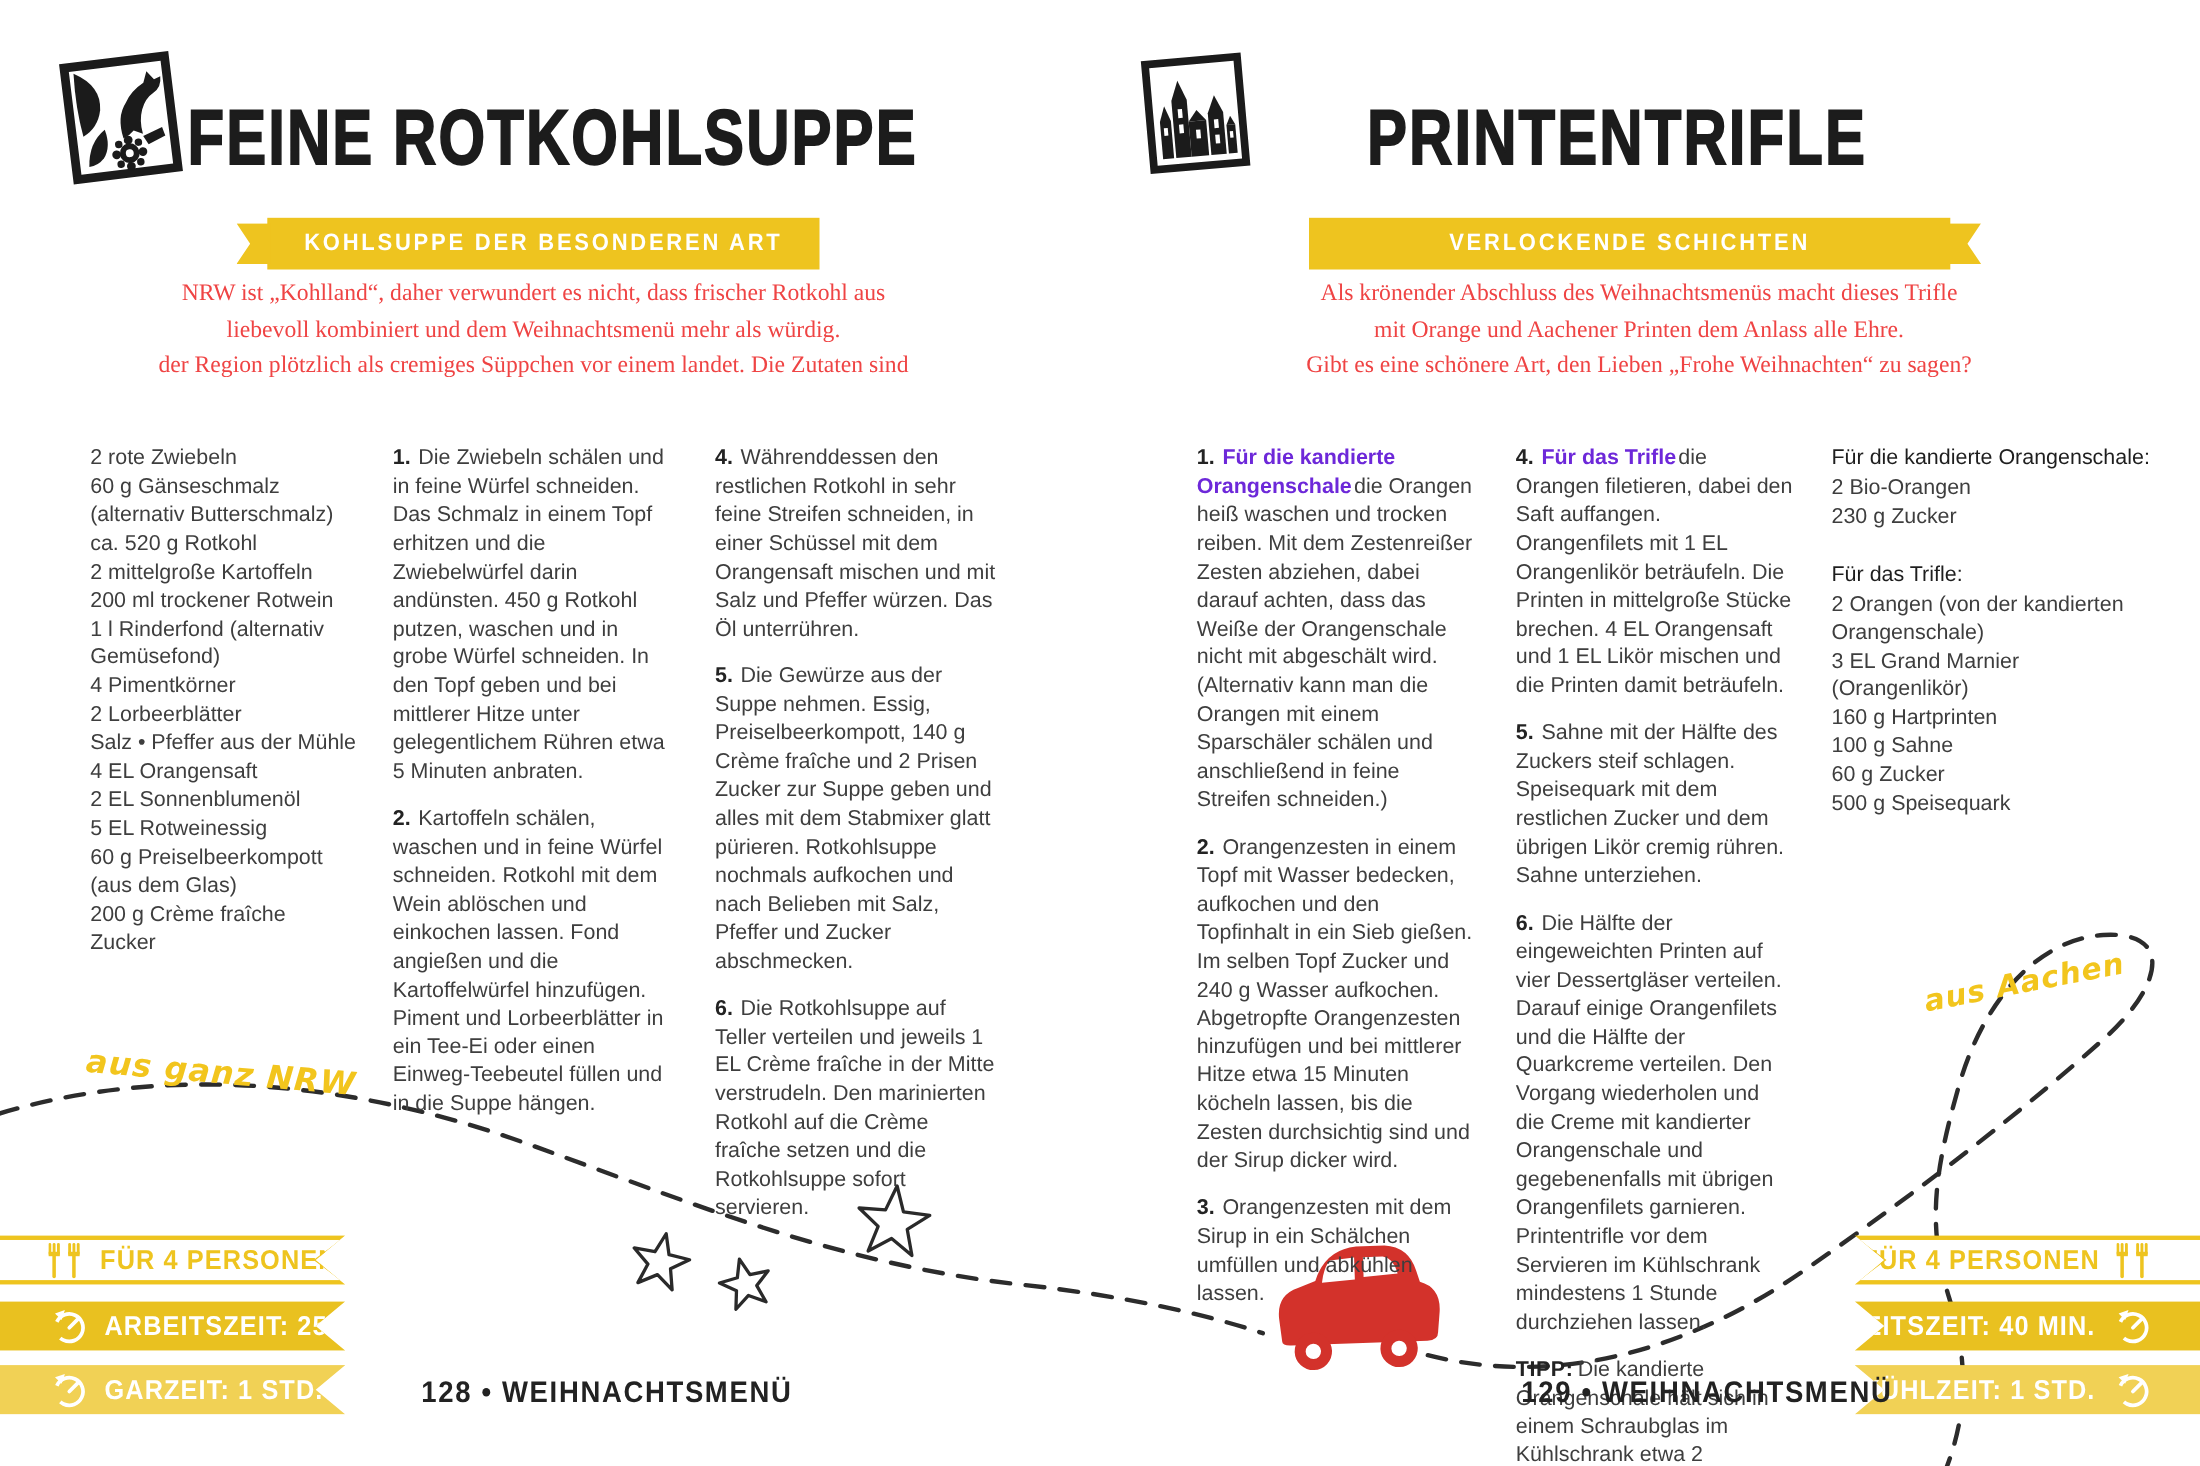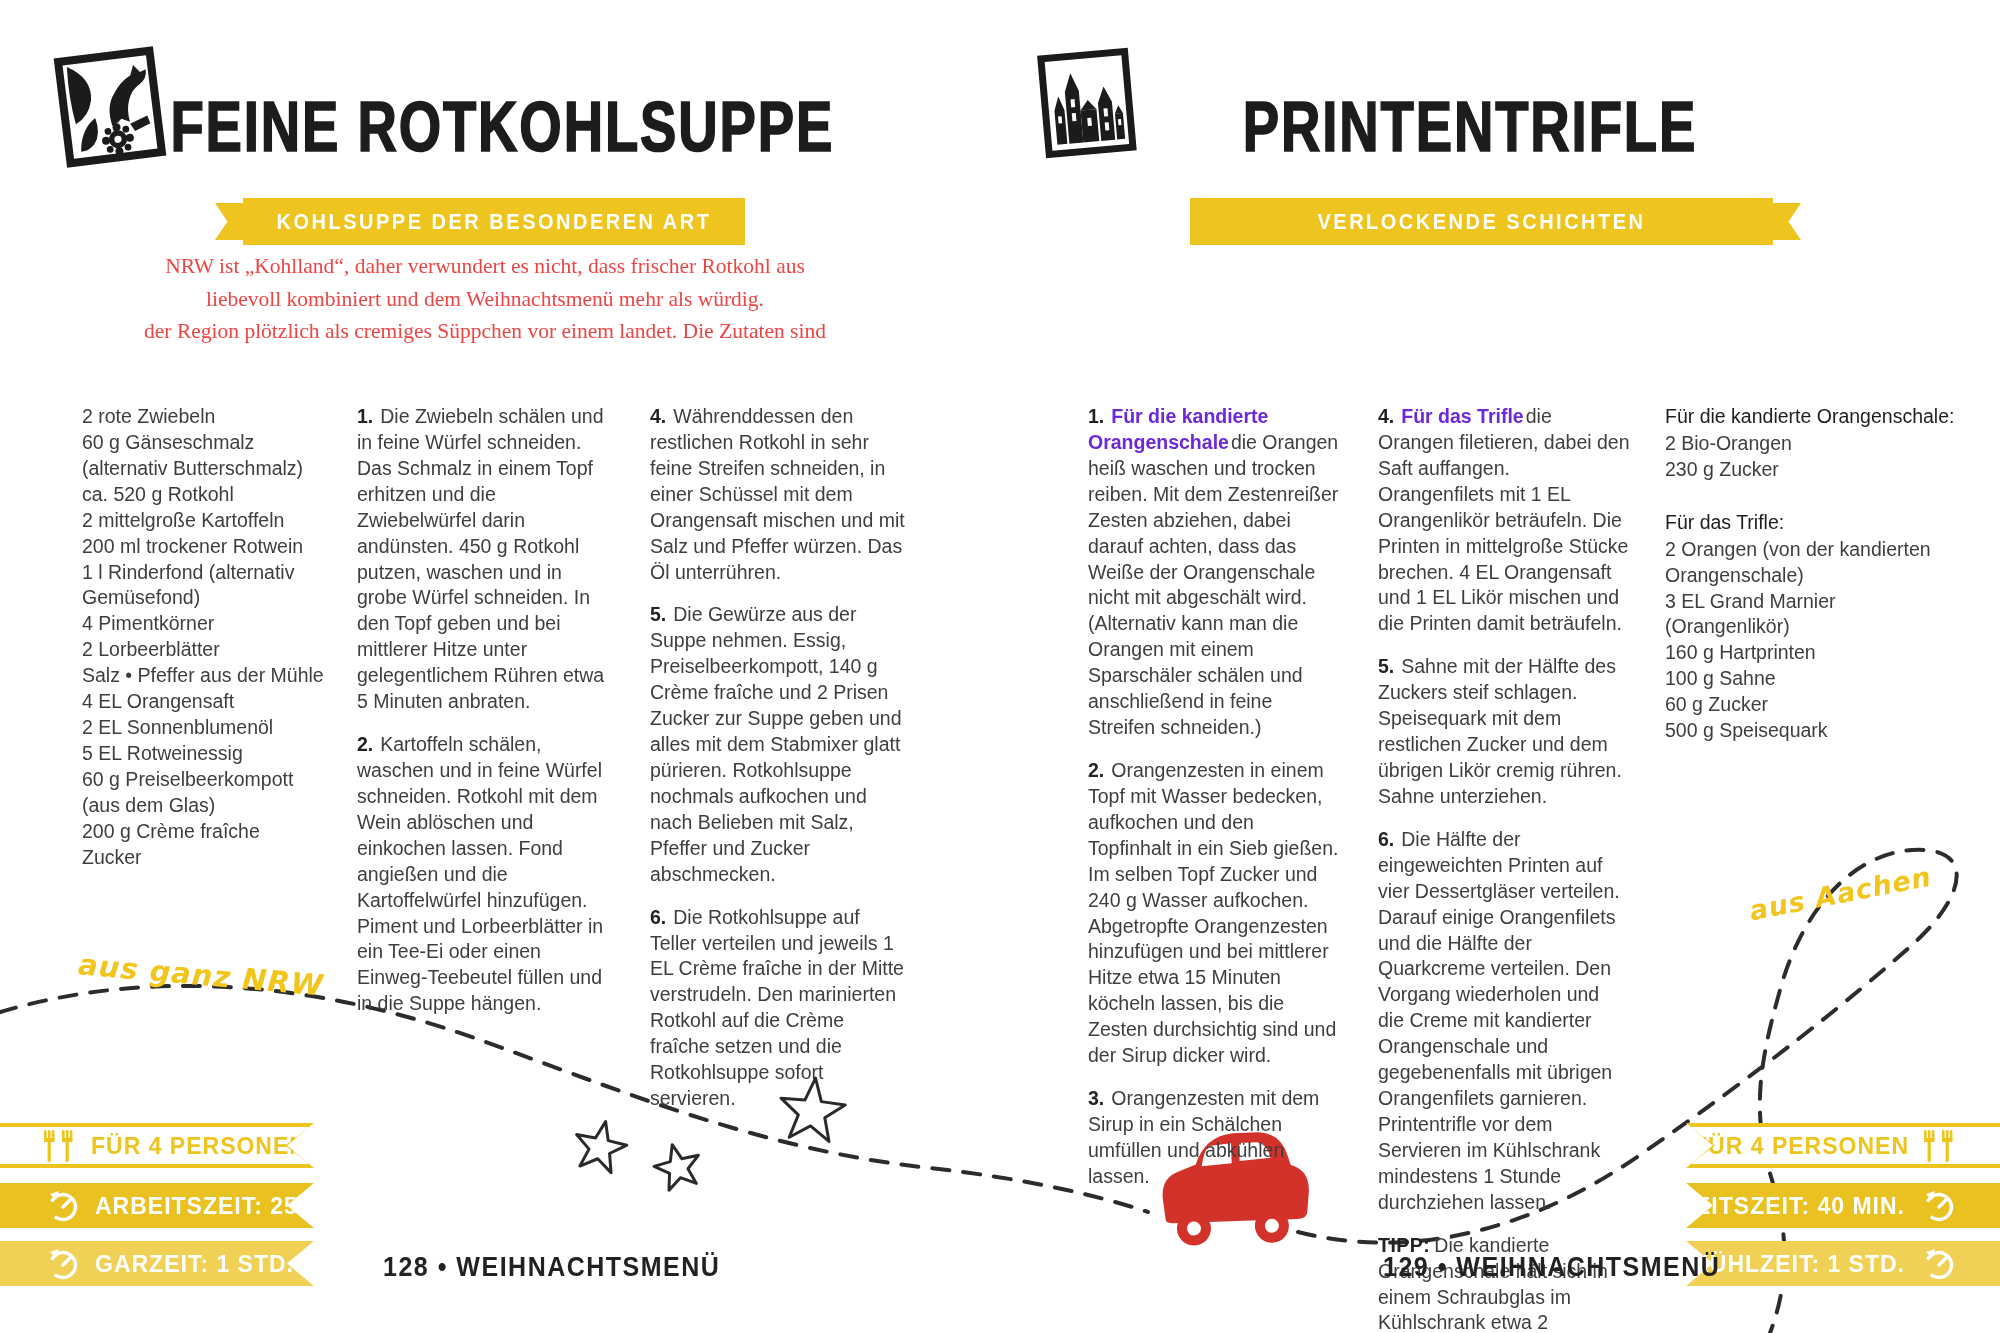--- a/index.html
+++ b/index.html
@@ -253,20 +253,26 @@
       <rect x="76.5" y="72" width="3" height="6"></rect>
     </g>
   </svg>
 
   <div class="recipe-title t-right">PRINTENTRIFLE</div>
 
   <div class="banner banner-right">
     <span class="blbl">VERLOCKENDE SCHICHTEN</span>
   </div>
 
+  <div class="intro i-right">
+
+  <div class="intro-line">Als krönender Abschluss des Weihnachtsmenüs macht dieses Trifle</div>
+      <div class="intro-line">mit Orange und Aachener Printen dem Anlass alle Ehre.</div>
+      <div class="intro-line">Gibt es eine schönere Art, den Lieben „Frohe Weihnachten“ zu sagen?</div>
+    </div>
 
   <div class="col r-col1">
 
       <p class="step"><span class="num">1.</span><span class="lead">Für die kandierte Orangenschale</span><span class="txt">die Orangen heiß waschen und trocken reiben. Mit dem Zestenreißer Zesten abziehen, dabei darauf achten, dass das Weiße der Orangenschale nicht mit abgeschält wird. (Alternativ kann man die Orangen mit einem Sparschäler schälen und anschließend in feine Streifen schneiden.)</span></p>
 
       <p class="step"><span class="num">2.</span><span class="txt">Orangenzesten in einem Topf mit Wasser bedecken, aufkochen und den Topfinhalt in ein Sieb gießen. Im selben Topf Zucker und 240 g Wasser aufkochen. Abgetropfte Orangenzesten hinzufügen und bei mittlerer Hitze etwa 15 Minuten köcheln lassen, bis die Zesten durchsichtig sind und der Sirup dicker wird.</span></p>
 
       <p class="step"><span class="num">3.</span><span class="txt">Orangenzesten mit dem Sirup in ein Schälchen umfüllen und abkühlen lassen.</span></p>
     </div>
 

